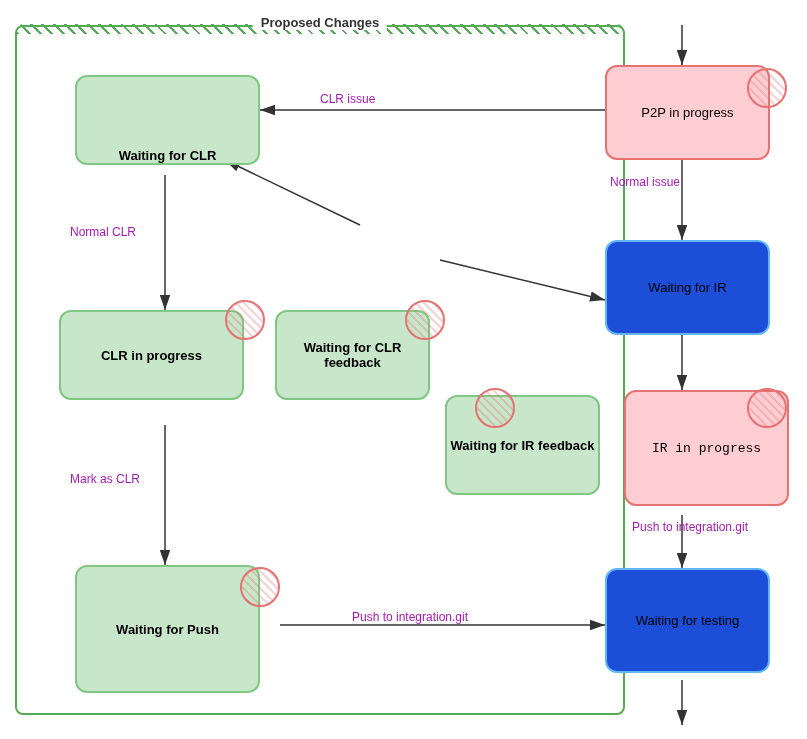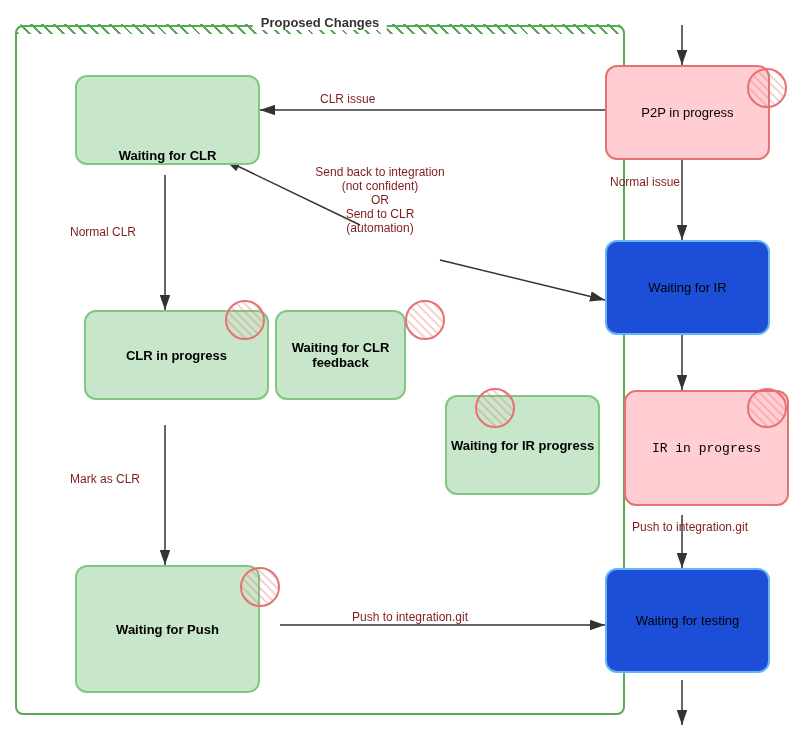--- a/index.html
+++ b/index.html
@@ -117,21 +117,21 @@
         transparent 2px,
         transparent 6px
       );
       z-index: 10;
     }
 
     
     .arrow-label {
       position: absolute;
       font-size: 12px;
-      color: #7f1d1d;
+      color: #a21caf;
       text-align: center;
     }
 
     
     .arrows-svg {
       position: absolute;
       top: 0;
       left: 0;
       width: 100%;
       height: 100%;
@@ -177,34 +177,34 @@
 
     <line x1="270" y1="615" x2="595" y2="615" stroke="#333" stroke-width="1.5" marker-end="url(#arrowhead)"></line>
 
     <line x1="672" y1="670" x2="672" y2="715" stroke="#333" stroke-width="1.5" marker-end="url(#arrowhead)"></line>
   </svg>
 
   <div class="box-green" style="left:65px; top:65px; width:185px; height:90px;align-items:flex-end;">
     <span>Waiting for CLR</span>
   </div>
 
-  <div class="box-green" style="left:74px; top:300px; width:185px; height:90px;">
+  <div class="box-green" style="left:49px; top:300px; width:185px; height:90px;">
     <span>CLR in progress</span>
   </div>
 
-  <div class="box-green" style="left:265px; top:300px; width:131px; height:90px;">
+  <div class="box-green" style="left:265px; top:300px; width:155px; height:90px;">
     <span>Waiting for CLR feedback</span>
   </div>
 
   <div class="box-green" style="left:65px; top:555px; width:185px; height:128px;">
     <span>Waiting for Push</span>
   </div>
 
   <div class="box-green" style="left:435px; top:385px; width:155px; height:100px;">
-    <span>Waiting for IR progress</span>
+    <span>Waiting for IR feedback</span>
   </div>
 
   <div class="box-red" style="left:595px; top:55px; width:165px; height:95px;">
     <span>P2P in progress</span>
   </div>
 
   <div class="box-blue" style="left:595px; top:230px; width:165px; height:95px;">
     <span>Waiting for IR</span>
   </div>
 
@@ -223,23 +223,20 @@
   <div class="hatch-circle" style="left:395px; top:290px;"></div>
 
   <div class="hatch-circle" style="left:230px; top:557px;"></div>
 
   <div class="hatch-circle" style="left:465px; top:378px;"></div>
 
   <div class="hatch-circle" style="left:737px; top:378px;"></div>
 
   <div class="arrow-label" style="left:310px; top:82px;">CLR issue</div>
 
-  <div class="arrow-label" style="left:270px; top:155px; width:200px;">
-    <span>Send back to integration<br>(not confident)<br>OR<br>Send to CLR<br>(automation)</span>
-  </div>
 
   <div class="arrow-label" style="left:60px; top:215px;">Normal CLR</div>
 
   <div class="arrow-label" style="left:600px; top:165px;">Normal issue</div>
 
   <div class="arrow-label" style="left:60px; top:462px;">Mark as CLR</div>
 
   <div class="arrow-label" style="left:300px; top:600px; width:200px;">Push to integration.git</div>
 
   <div class="arrow-label" style="left:600px; top:510px; width:160px;">Push to integration.git</div>

